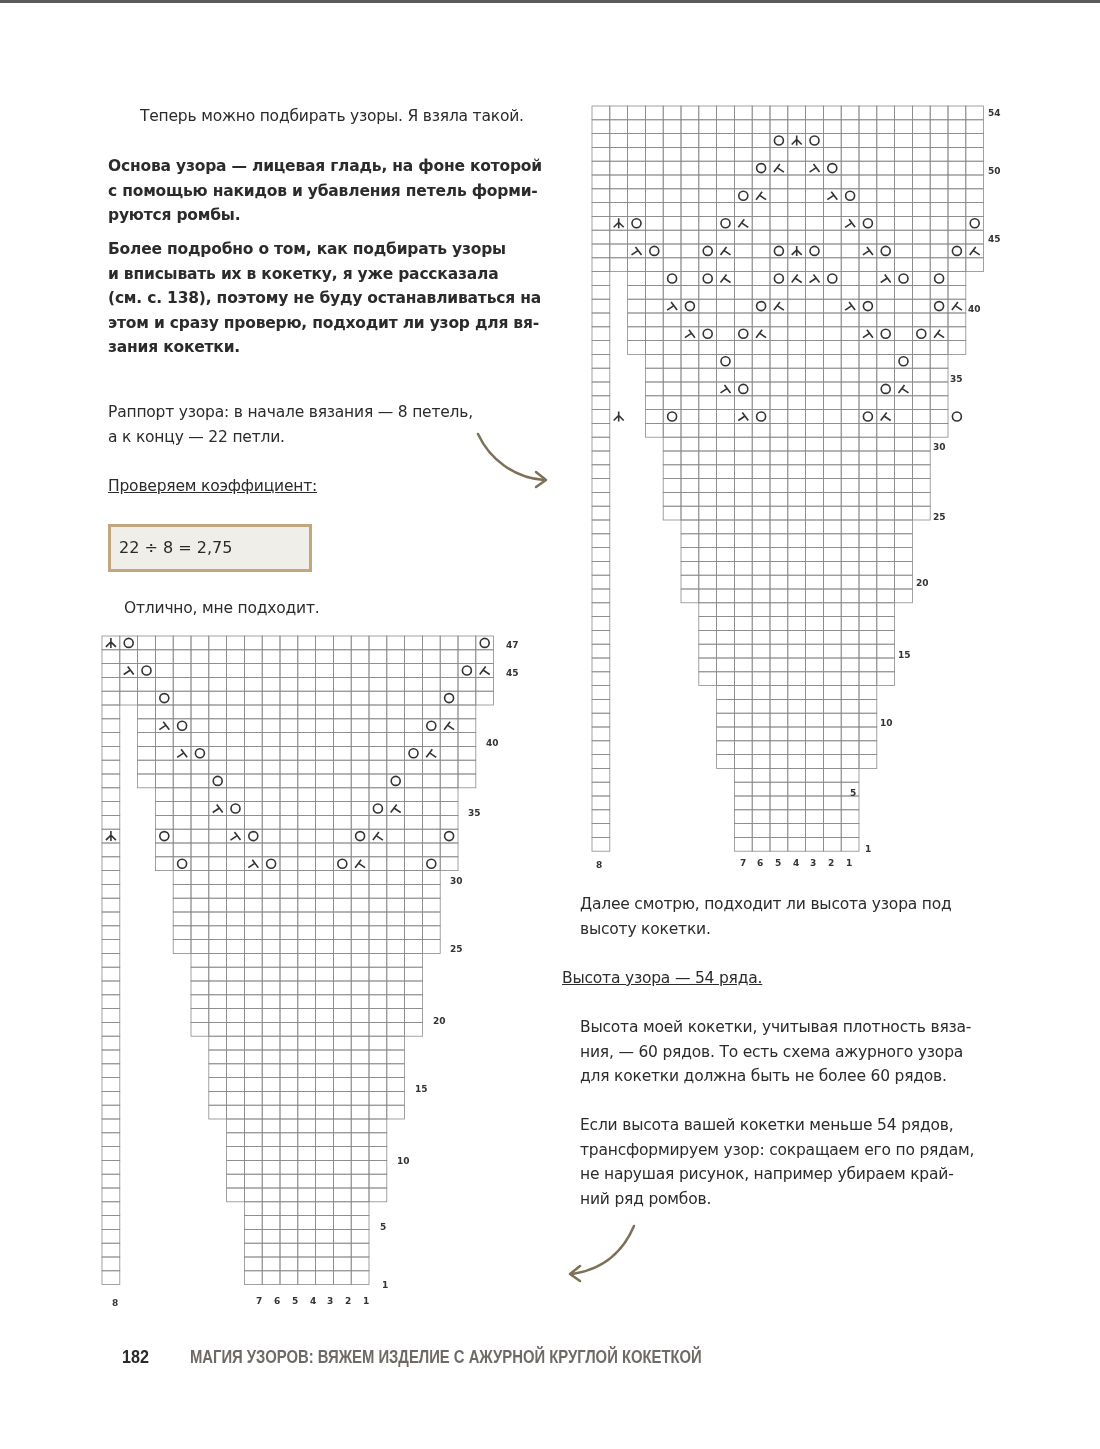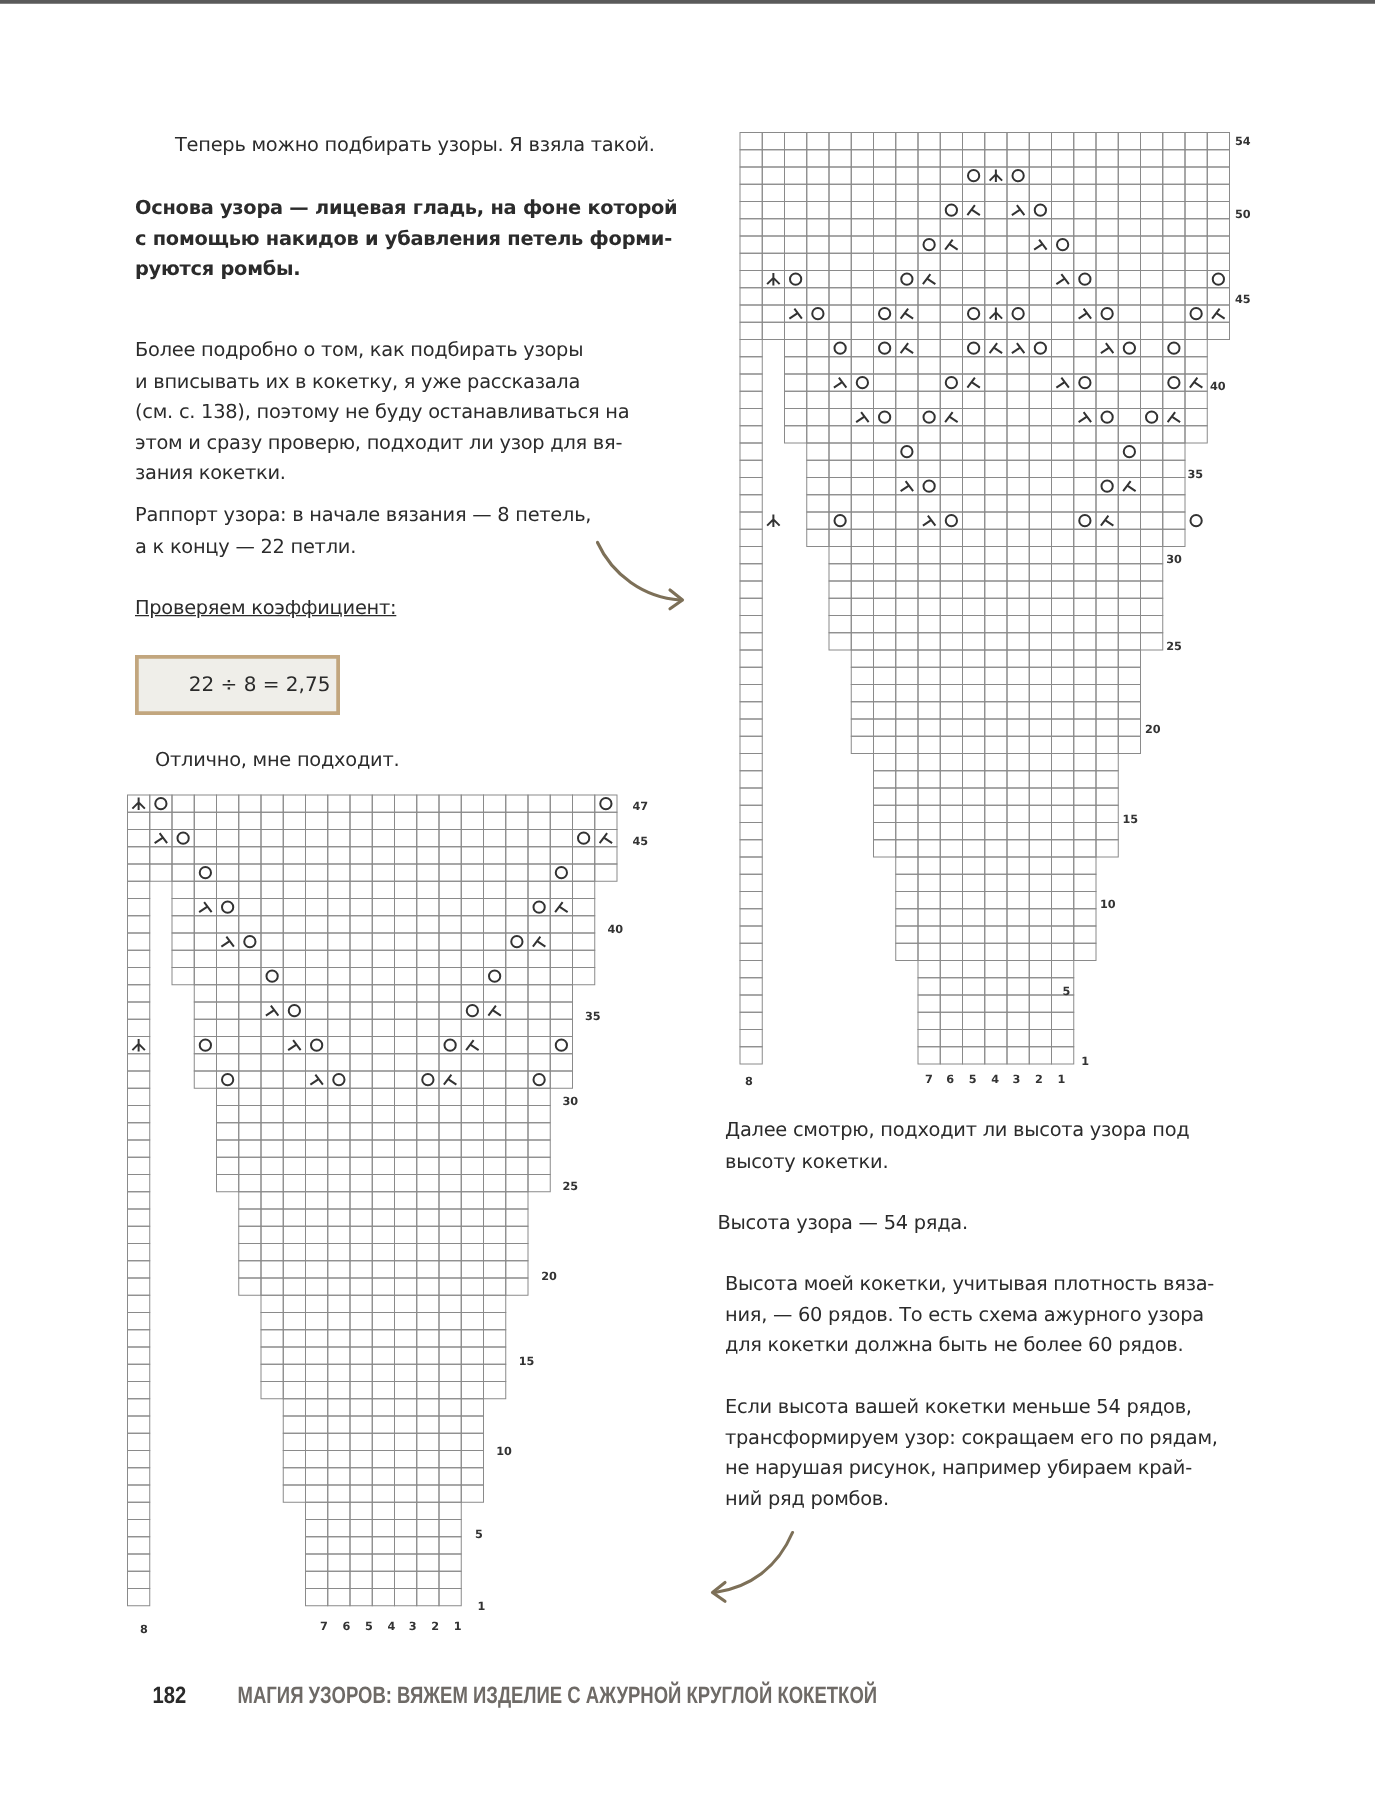--- a/index.html
+++ b/index.html
@@ -1,43 +1,43 @@
 <!DOCTYPE html>
 <html><head>
 <meta charset="utf-8">
 <style>
   html, body { margin:0; padding:0; background:#ffffff; }
   body { width:1100px; height:1449px; position:relative; overflow:hidden;
          font-family:"DejaVu Sans", sans-serif; color:#2a2a2a; }
   .topbar { position:absolute; left:0; top:0; width:1100px; height:3px; background:#5a5a5a; }
   .para { position:absolute; font-size:15.5px; line-height:24.5px; color:#2b2b2b; margin:0; letter-spacing:-0.2px; }
-  .formula { position:absolute; left:108px; top:524px; width:164px; height:48px;
+  .formula { position:absolute; left:108px; top:524px; width:204px; height:48px;
              background:#efeee9; border:3px solid #c2a67e; box-sizing:border-box;
-             font-size:16px; line-height:42px; padding-left:40px; color:#2a2a2a; }
+             font-size:16px; line-height:42px; padding-left:8px; color:#2a2a2a; }
   .footer-num { position:absolute; left:122px; top:1346px; font-family:"Liberation Sans", sans-serif;
                 font-size:19px; font-weight:bold; color:#2a2a2a; transform:scaleX(0.85); transform-origin:left; }
   .footer-title { position:absolute; left:190px; top:1346px; font-family:"Liberation Sans", sans-serif;
                   font-size:19px; font-weight:bold; color:#6e6a66; transform:scaleX(0.78); transform-origin:left; white-space:nowrap; }
   .chart { position:absolute; }
   .arrow { position:absolute; }
 </style>
 </head>
 <body>
 
 <div class="topbar"></div>
 
 <p class="para" style="left:108px;top:104px;margin-left:32px;">Теперь можно подбирать узоры. Я взяла такой.</p>
 
 <div class="para" style="left:108px;top:154px;font-weight:bold;">
   <div>Основа узора — лицевая гладь, на фоне которой</div>
   <div>с помощью накидов и убавления петель форми-</div>
   <div>руются ромбы.</div>
 </div>
 
-<div class="para" style="left:108px;top:268px;">
+<div class="para" style="left:108px;top:237px;font-weight:bold;">
   <div>Более подробно о том, как подбирать узоры</div>
   <div>и вписывать их в кокетку, я уже рассказала</div>
   <div>(см. с. 138), поэтому не буду останавливаться на</div>
   <div>этом и сразу проверю, подходит ли узор для вя-</div>
   <div>зания кокетки.</div>
 </div>
 
 <div class="para" style="left:108px;top:400px;">
   <div>Раппорт узора: в начале вязания — 8 петель,</div>
   <div>а к концу — 22 петли.</div>
@@ -46,21 +46,21 @@
 <p class="para" style="left:108px;top:474px;text-decoration:underline;">Проверяем коэффициент:</p>
 
 <div class="formula">22 ÷ 8 = 2,75</div>
 
 <p class="para" style="left:124px;top:596px;">Отлично, мне подходит.</p>
 
 <div class="para" style="left:580px;top:892px;">
   <div>Далее смотрю, подходит ли высота узора под</div>
   <div>высоту кокетки.</div>
 </div>
-<p class="para" style="left:574px;top:966px;">Высота узора — 54 ряда.</p>
+<p class="para" style="left:562px;top:966px;text-decoration:underline;">Высота узора — 54 ряда.</p>
 <div class="para" style="left:580px;top:1015px;">
   <div>Высота моей кокетки, учитывая плотность вяза-</div>
   <div>ния, — 60 рядов. То есть схема ажурного узора</div>
   <div>для кокетки должна быть не более 60 рядов.</div>
 </div>
 <div class="para" style="left:580px;top:1113px;">
   <div>Если высота вашей кокетки меньше 54 рядов,</div>
   <div>трансформируем узор: сокращаем его по рядам,</div>
   <div>не нарушая рисунок, например убираем край-</div>
   <div>ний ряд ромбов.</div>

